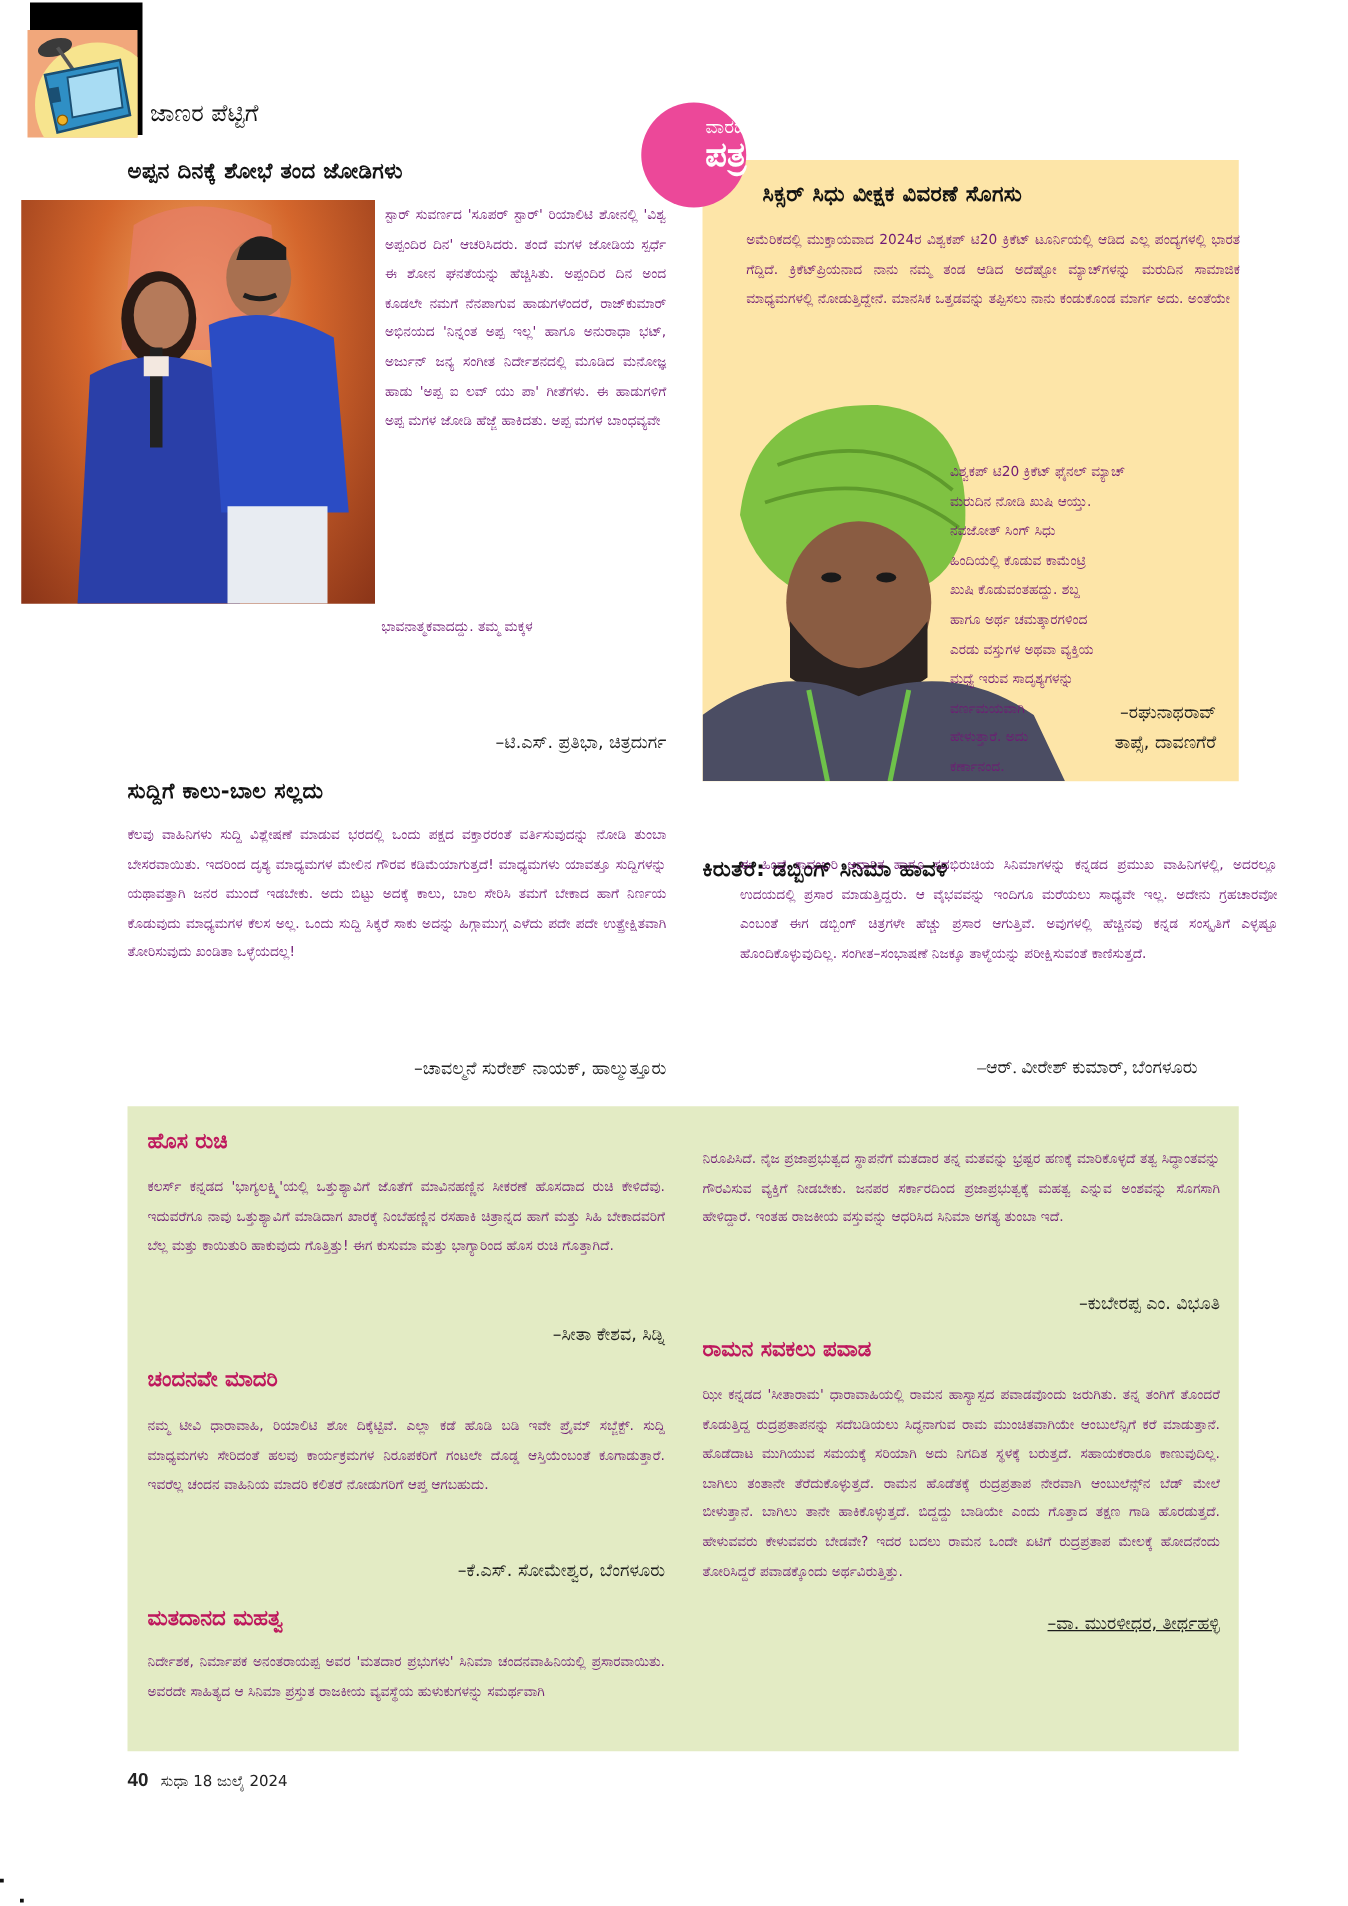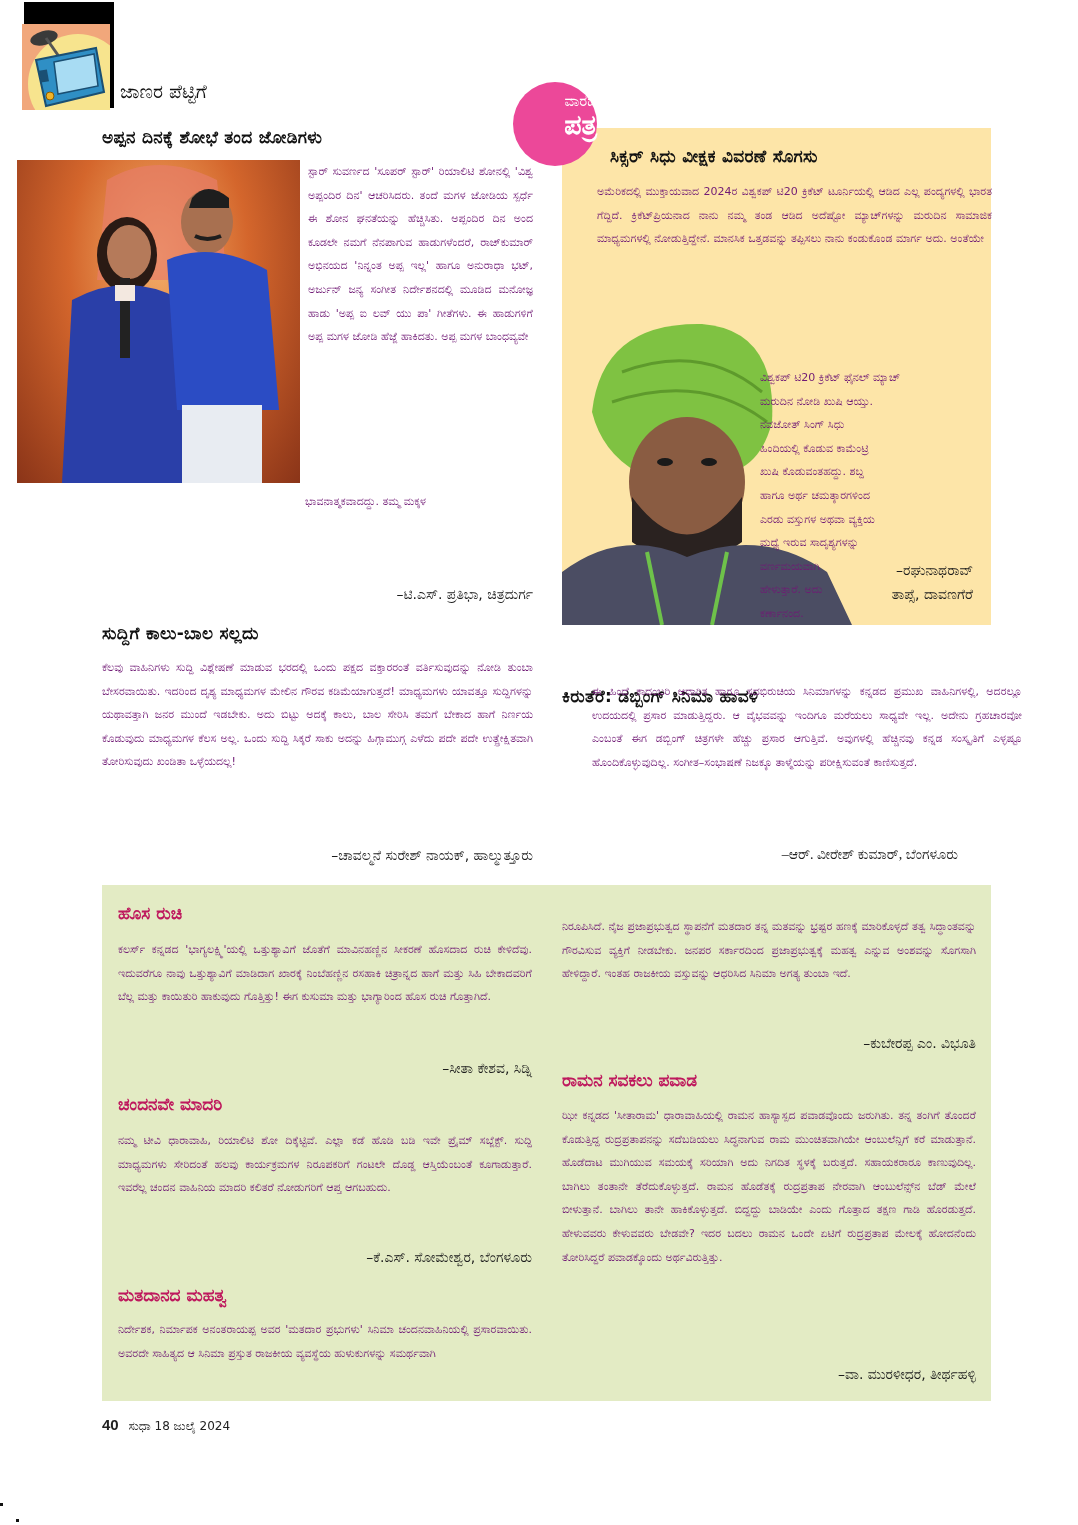--- a/index.html
+++ b/index.html
@@ -61,21 +61,21 @@
   #g2-h { left: 118px; top: 1094px; }
   #g2-text { left: 118px; top: 1129px; width: 414px; }
   #g2-sig { left: 118px; top: 1249px; width: 414px; }
   #g3-h { left: 118px; top: 1285px; }
   #g3-text { left: 118px; top: 1318px; width: 414px; }
 
   #g3-cont { left: 562px; top: 915px; width: 414px; }
   #g3-sig { left: 562px; top: 1035px; width: 414px; }
   #g4-h { left: 562px; top: 1070px; }
   #g4-text { left: 562px; top: 1104px; width: 414px; }
-  #g4-sig { left: 562px; top: 1366px; width: 414px; }
+  #g4-sig { left: 562px; top: 1291px; width: 414px; text-decoration: underline; }
 
   
   #footer { left: 102px; top: 1416px; font-size: 12px; color: #222; }
   #footer .pg { font-weight: bold; font-size: 15px; margin-right: 6px; font-family: "Liberation Sans", sans-serif; }
   .dot { position: absolute; background: #111; width: 3px; height: 3px; }
 </style>
 </head>
 <body>
 
 <div id="logo-block" class="abs"></div>

